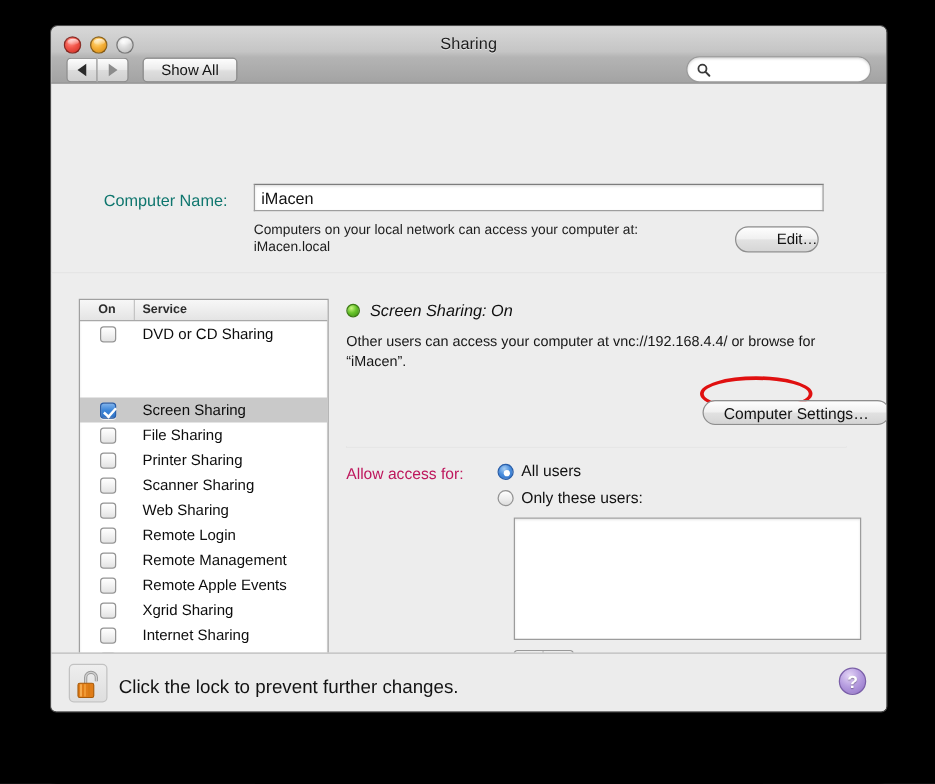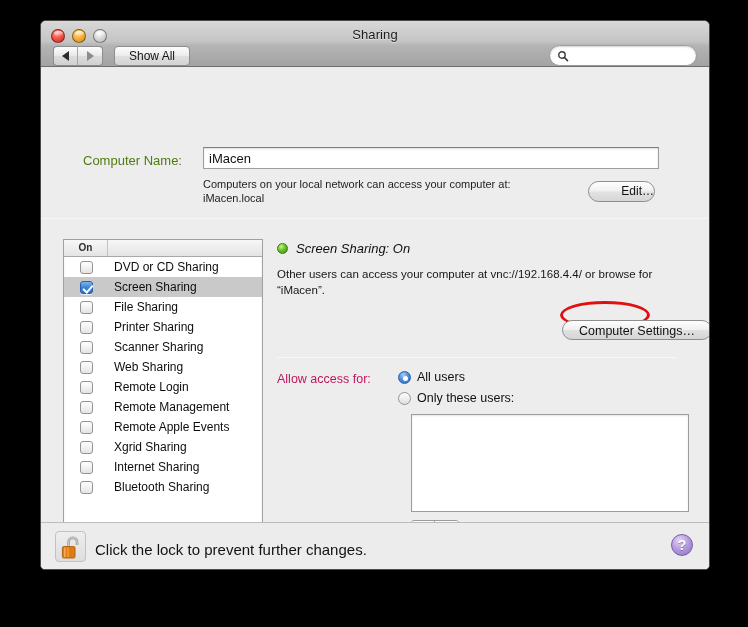--- a/index.html
+++ b/index.html
@@ -152,21 +152,21 @@
     position: relative;
     height: 455px;
     background: #ededed;
   }
 
   
   #cname-label {
     position: absolute;
     left: 42px; top: 86px;
     font-size: 13px;
-    color: #4d7c0f;
+    color: #0f766e;
   }
   #cname-field {
     position: absolute;
     left: 162px; top: 80px;
     width: 456px; height: 22px;
     background: #ffffff;
     border: 1px solid #9e9e9e;
     border-top-color: #7d7d7d;
     box-shadow: inset 0 1px 2px rgba(0,0,0,0.14);
     font-size: 13px;
@@ -238,21 +238,21 @@
     font-weight: bold;
   }
   .svc-row {
     display: flex;
     align-items: center;
     height: 20px;
     font-size: 12px;
     color: #0d0d0d;
     cursor: default;
   }
-  .svc-row.selected { background: #c9c9c9; }
+  .svc-row.selected { background: #c9c9c9; margin-top: 41px; }
   .svc-check-cell {
     width: 44px;
     display: flex;
     align-items: center;
     justify-content: center;
     flex: none;
   }
   .cbox {
     width: 13px; height: 13px;
     border-radius: 3px;
@@ -494,20 +494,21 @@
       <span>iMacen.local</span>
     </div>
 
     <div id="edit-button">Edit…</div>
 
     <div id="divider-top"></div>
 
     <div id="service-list">
       <div id="list-header">
         <div id="hdr-on">On</div>
+        <div id="hdr-service">Service</div>
       </div>
       <div id="service-rows">
           <div class="svc-row">
             <div class="svc-check-cell">
               <span class="cbox"></span>
             </div>
             <span class="svc-name">DVD or CD Sharing</span>
           </div>
           <div class="svc-row selected">
             <div class="svc-check-cell">

